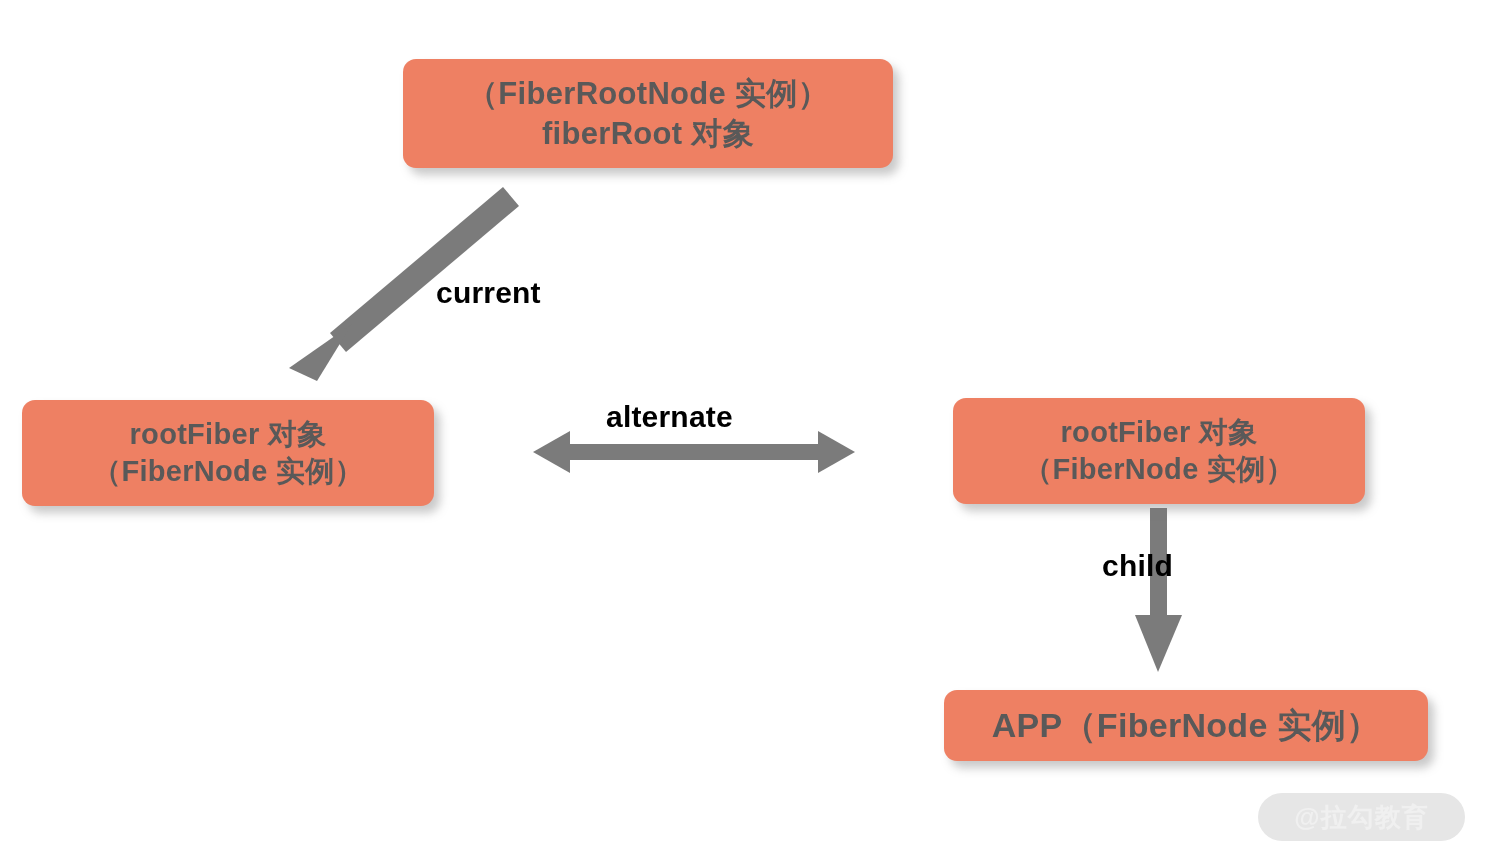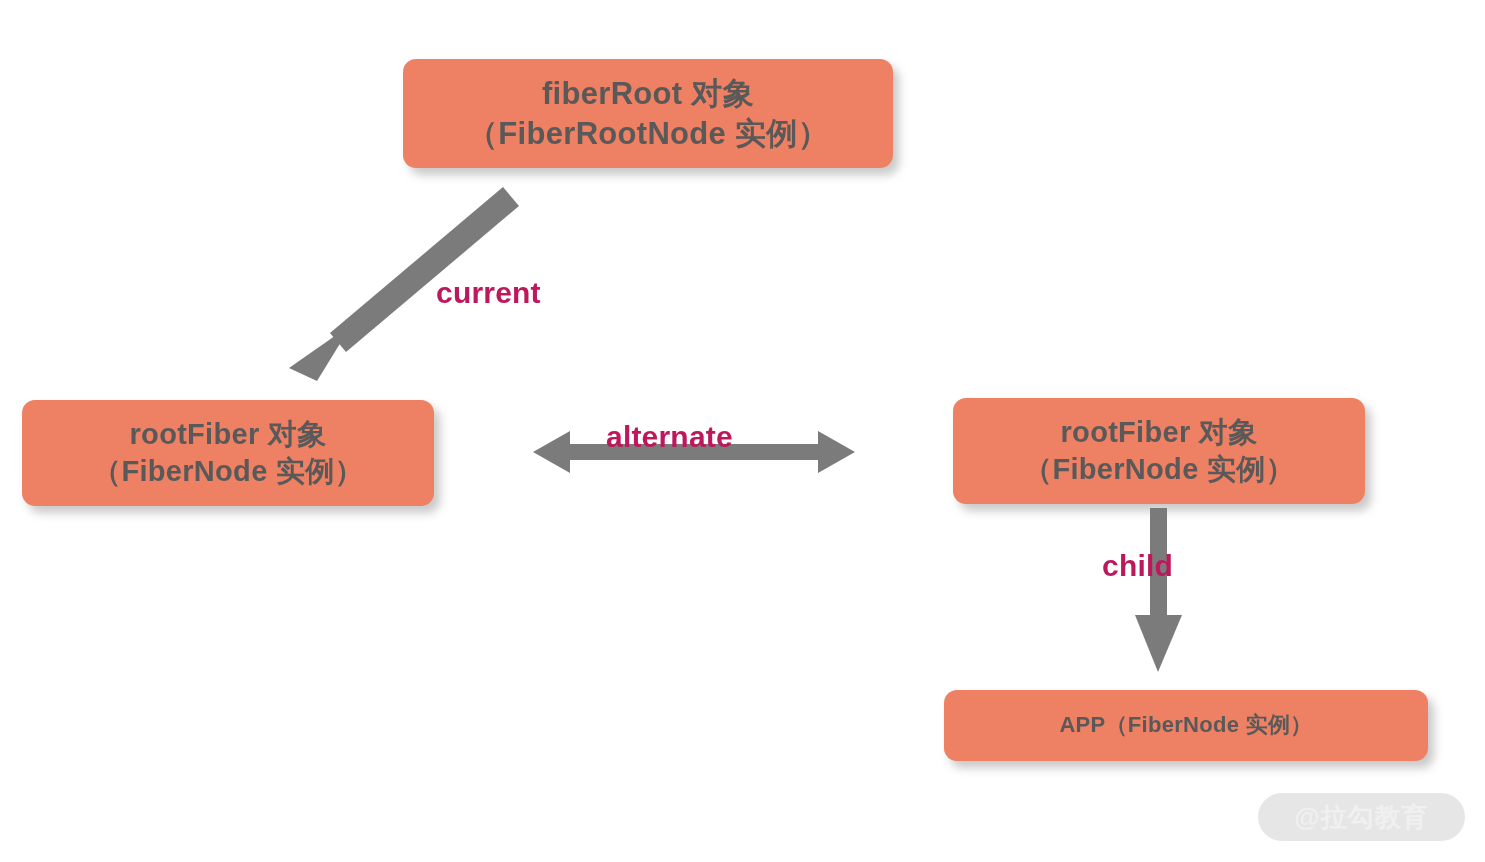--- a/index.html
+++ b/index.html
@@ -61,45 +61,45 @@
     top: 398px;
     width: 412px;
     height: 106px;
     font-size: 29px;
   }
   #node-app {
     left: 944px;
     top: 690px;
     width: 484px;
     height: 71px;
-    font-size: 22px;
+    font-size: 34px;
   }
 
   
   #arrow-layer {
     position: absolute;
     left: 0;
     top: 0;
     width: 1485px;
     height: 862px;
     pointer-events: none;
   }
 
   
   .edge-label {
     position: absolute;
-    color: #be185d;
+    color: #000000;
     font-size: 30px;
     font-weight: bold;
     white-space: nowrap;
     letter-spacing: 0.2px;
     -webkit-font-smoothing: antialiased;
   }
   #label-current   { left: 436px; top: 276px; }
-  #label-alternate { left: 606px; top: 420px; }
+  #label-alternate { left: 606px; top: 400px; }
   #label-child     { left: 1102px; top: 549px; }
 
   
   #watermark {
     position: absolute;
     left: 1258px;
     top: 793px;
     width: 207px;
     height: 48px;
     background: #e6e6e6;
@@ -133,22 +133,22 @@
       <path d="M 855,452 L 818,431 L 818,473 Z" fill="#7b7b7b"></path>
     </g>
 
     <g>
       <rect x="1150" y="508" width="17" height="116" fill="#7b7b7b"></rect>
       <path d="M 1158,672 L 1135,615 L 1182,615 Z" fill="#7b7b7b"></path>
     </g>
   </svg>
 
   <div class="node" id="node-fiber-root">
+    <span class="line">（FiberRootNode 实例）</span>
     <span class="line">fiberRoot 对象</span>
-    <span class="line">（FiberRootNode 实例）</span>
   </div>
 
   <div class="node" id="node-root-fiber-current">
     <span class="line">rootFiber 对象</span>
     <span class="line">（FiberNode 实例）</span>
   </div>
 
   <div class="node" id="node-root-fiber-workinprogress">
     <span class="line">rootFiber 对象</span>
     <span class="line">（FiberNode 实例）</span>

